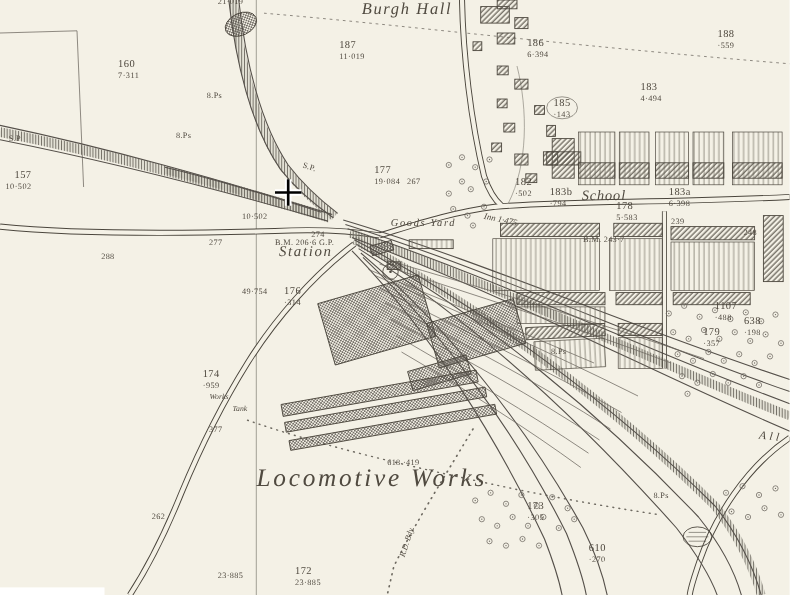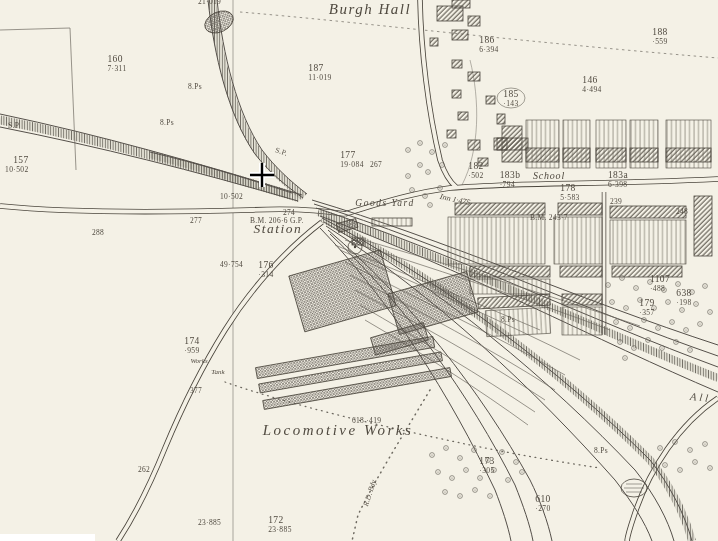--- a/index.html
+++ b/index.html
@@ -10,22 +10,22 @@
   .lbl{position:absolute;color:var(--label);white-space:nowrap;line-height:1.05;z-index:5;}
   .pl{font-size:8.5px;text-align:left;transform:translateX(-50%);letter-spacing:.4px;}
   .pl .num{font-size:9.5px;}
   .pl .acr{font-size:7.5px;}
   .pl.leftal{transform:none;text-align:right;}
   .ann{font-size:7.5px;letter-spacing:.3px;}
   .big{transform:translateX(-50%);font-style:italic;}
   .n-burgh{font-size:15px;font-style:italic;letter-spacing:1.5px;}
   .n-station{font-size:13.5px;letter-spacing:1.5px;}
   .n-goods{font-size:9.5px;font-style:italic;letter-spacing:1.5px;}
-  .n-school{font-size:10px;font-style:italic;letter-spacing:.8px;}
-  .n-loco{font-size:15px;font-style:italic;letter-spacing:2.5px;padding-left:32px;}
+  .n-school{font-size:13px;font-style:italic;letter-spacing:.8px;}
+  .n-loco{font-size:23px;font-style:italic;letter-spacing:2.5px;padding-left:32px;}
   .n-inn{font-size:8px;font-style:italic;transform:translateX(-50%) rotate(12deg);}
   .n-small{font-size:7px;font-style:italic;transform:translateX(-50%);}
   .n-all{font-size:10.5px;font-style:italic;letter-spacing:3px;transform:rotate(7deg);}
   .n-rdbdy{font-size:7.5px;font-style:italic;transform:rotate(-72deg);transform-origin:left top;}
   .rot15{transform:rotate(18deg);}
 </style>
 </head>
 <body>
 
 <div id="stage">
@@ -286,34 +286,34 @@
 <div class="lbl n-inn" style="left:455px;top:196px">Inn 1·475</div>
 <div class="lbl n-small" style="left:199px;top:358px">Works</div>
 <div class="lbl n-small" style="left:218px;top:369px">Tank</div>
 <div class="lbl n-all" style="left:690px;top:392px">All</div>
 <div class="lbl n-rdbdy" style="left:362px;top:505px">R.D. Bdy.</div>
 
 <div class="lbl pl" style="left:117px;top:55px">
       <div class="num">160</div>
       <div class="acr">7·311</div>
     </div>
-<div class="lbl pl" style="left:320px;top:64px">
+<div class="lbl pl" style="left:320px;top:38px">
       <div class="num">187</div>
       <div class="acr">11·019</div>
     </div>
 <div class="lbl pl" style="left:489px;top:36px">
       <div class="num">186</div>
       <div class="acr">6·394</div>
     </div>
 <div class="lbl pl" style="left:660px;top:28px">
       <div class="num">188</div>
       <div class="acr">·559</div>
     </div>
 <div class="lbl pl" style="left:592px;top:76px">
-      <div class="num">146</div>
+      <div class="num">183</div>
       <div class="acr">4·494</div>
     </div>
 <div class="lbl pl" style="left:511px;top:90px">
       <div class="num">185</div>
       <div class="acr">·143</div>
     </div>
 <div class="lbl pl leftal" style="left:5px;top:156px">
       <div class="num">157</div>
       <div class="acr">10·502</div>
     </div>

